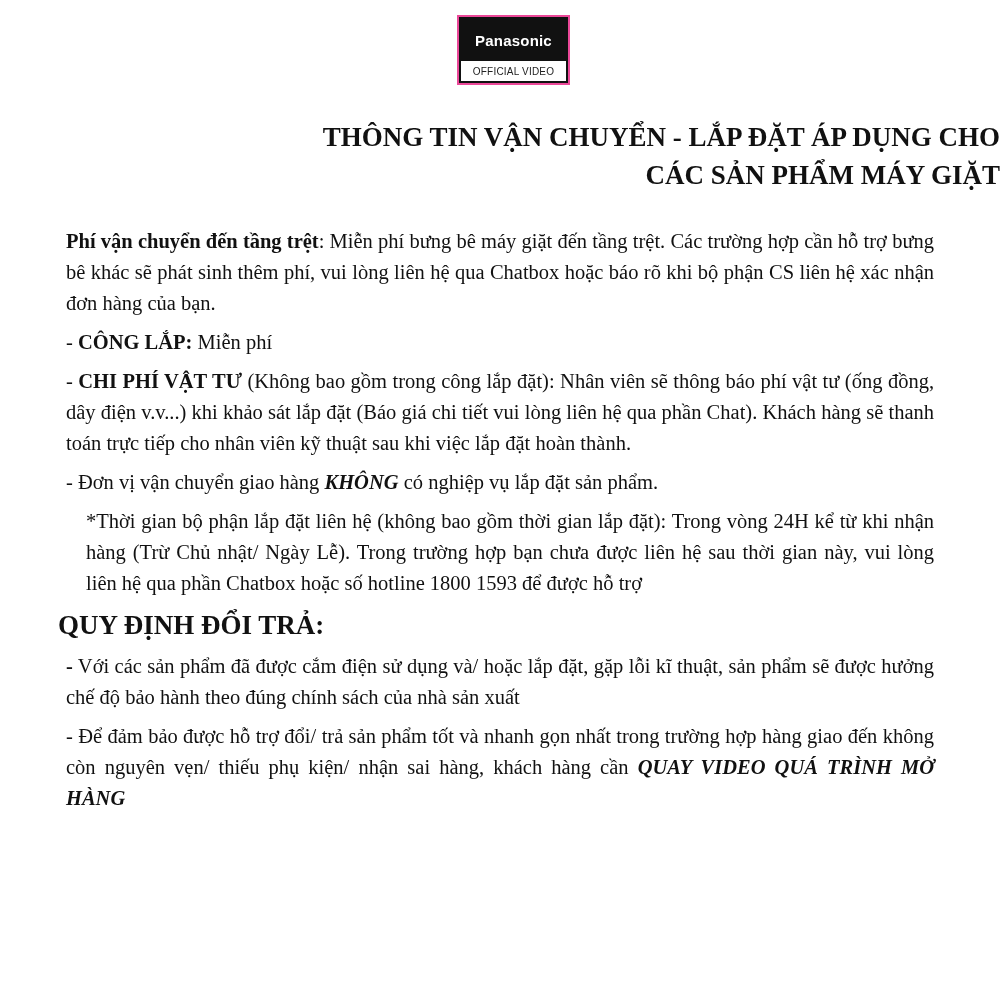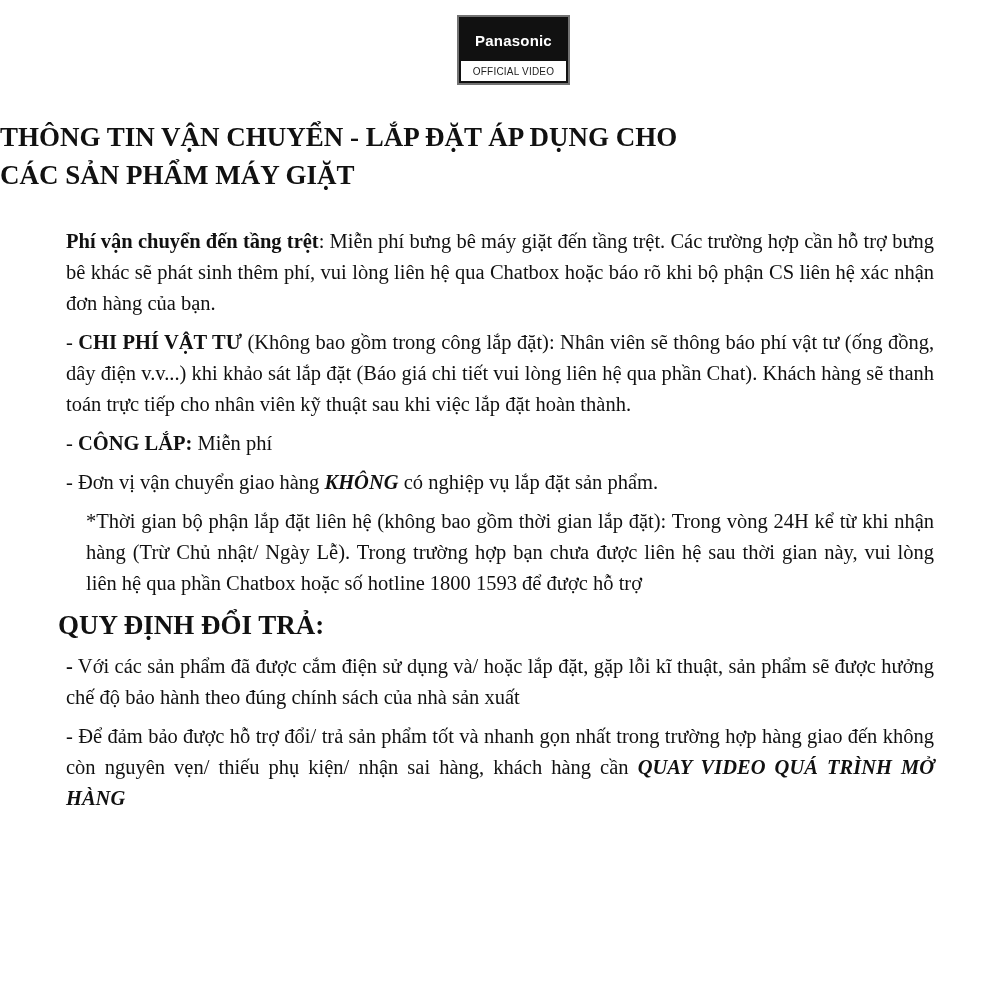--- a/index.html
+++ b/index.html
@@ -16,21 +16,21 @@
       color: #111111;
     }
     .logo {
       position: absolute;
       left: 457px;
       top: 15px;
       width: 113px;
       height: 70px;
       background: #111111;
       box-sizing: border-box;
-      border: 2px solid #737373;
+      border: 2px solid #ec4899;
     }
     .logo-brand {
       height: 46px;
       display: flex;
       align-items: center;
       justify-content: center;
       color: #ffffff;
       font-family: "Liberation Sans", "DejaVu Sans", sans-serif;
       font-weight: bold;
       font-size: 15px;
@@ -49,21 +49,21 @@
       font-family: "Liberation Sans", "DejaVu Sans", sans-serif;
       font-size: 10px;
       color: #222222;
       letter-spacing: 0.2px;
     }
     .title {
       position: absolute;
       left: 0;
       top: 118px;
       width: 1000px;
-      text-align: left;
+      text-align: right;
       font-weight: bold;
       font-size: 27px;
       line-height: 38px;
     }
     .content {
       position: absolute;
       left: 58px;
       top: 218px;
       width: 884px;
       font-size: 20.5px;
@@ -93,23 +93,23 @@
 
 <div class="title">
   <div>THÔNG TIN VẬN CHUYỂN - LẮP ĐẶT ÁP DỤNG CHO</div>
   <div>CÁC SẢN PHẨM MÁY GIẶT</div>
 </div>
 
 <div class="content">
   <p><span class="b">Phí vận chuyển đến tầng trệt</span><span>: Miễn phí bưng bê máy giặt đến tầng trệt. Các trường hợp cần hỗ trợ bưng bê khác sẽ phát sinh thêm phí, vui lòng liên hệ qua Chatbox hoặc báo rõ khi bộ phận CS liên hệ xác nhận đơn hàng của bạn.</span></p>
 
 
+  <p><span>- </span><span class="b">CÔNG LẮP:</span><span> Miễn phí</span></p>
+
   <p><span>- </span><span class="b">CHI PHÍ VẬT TƯ</span><span> (Không bao gồm trong công lắp đặt): Nhân viên sẽ thông báo phí vật tư (ống đồng, dây điện v.v...) khi khảo sát lắp đặt (Báo giá chi tiết vui lòng liên hệ qua phần Chat). Khách hàng sẽ thanh toán trực tiếp cho nhân viên kỹ thuật sau khi việc lắp đặt hoàn thành.</span></p>
-
-  <p><span>- </span><span class="b">CÔNG LẮP:</span><span> Miễn phí</span></p>
 
   <p><span>-  Đơn vị vận chuyển giao hàng </span><span class="bi">KHÔNG</span><span> có nghiệp vụ lắp đặt sản phẩm.</span></p>
 
   <p class="indent">*Thời gian bộ phận lắp đặt liên hệ (không bao gồm thời gian lắp đặt): Trong vòng 24H kể từ khi nhận hàng (Trừ Chủ nhật/ Ngày Lễ). Trong trường hợp bạn chưa được liên hệ sau thời gian này, vui lòng liên hệ qua phần Chatbox hoặc số hotline 1800 1593 để được hỗ trợ</p>
 
   <h2 class="heading">QUY ĐỊNH ĐỔI TRẢ:</h2>
 
   <p><span class="b">-</span><span> Với các sản phẩm đã được cắm điện sử dụng và/ hoặc lắp đặt, gặp lỗi kĩ thuật, sản phẩm sẽ được hưởng chế độ bảo hành theo đúng chính sách của nhà sản xuất</span></p>
 
   <p><span>- Để đảm bảo được hỗ trợ đổi/ trả sản phẩm tốt và nhanh gọn nhất trong trường hợp hàng giao đến không còn nguyên vẹn/ thiếu phụ kiện/ nhận sai hàng, khách hàng cần </span><span class="bi">QUAY VIDEO QUÁ TRÌNH MỞ HÀNG</span></p>

